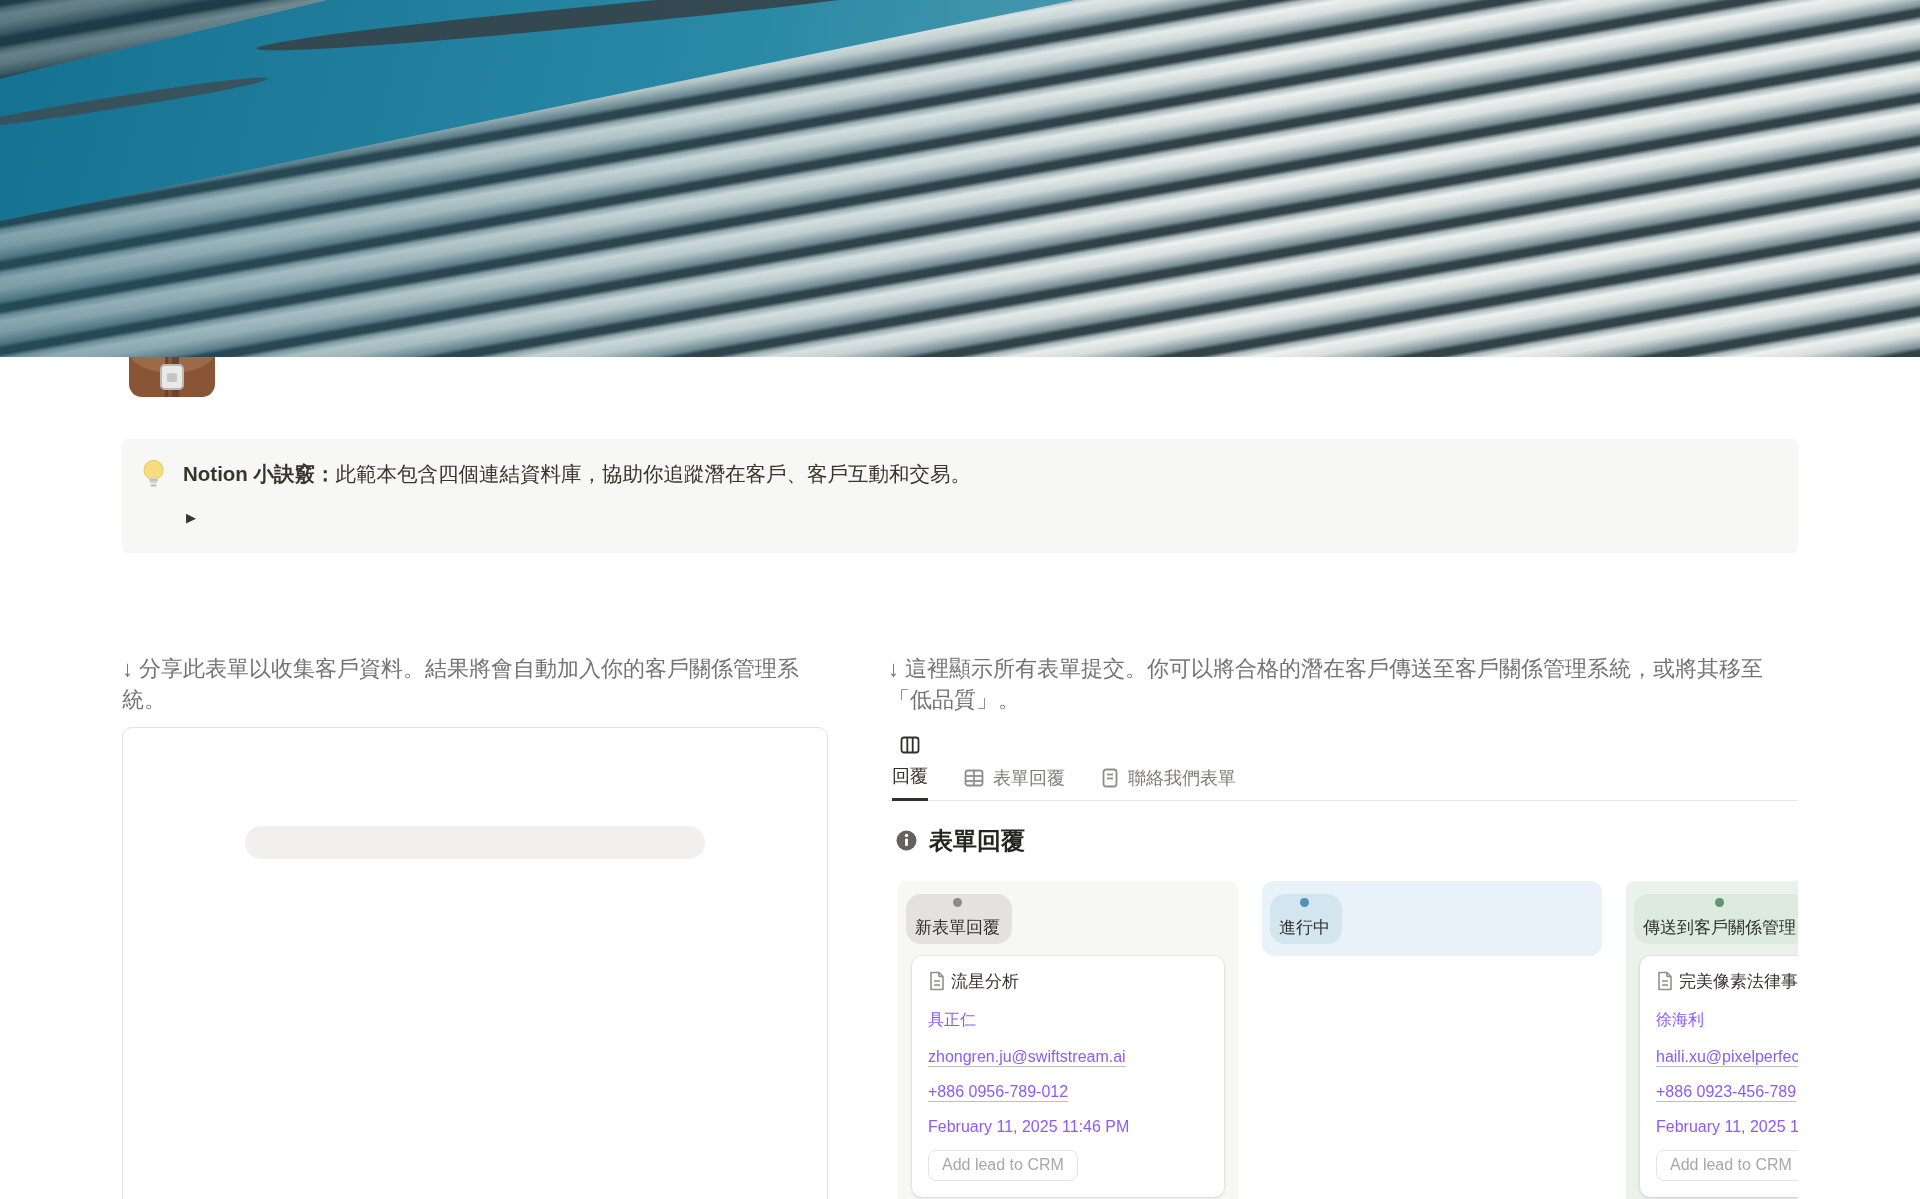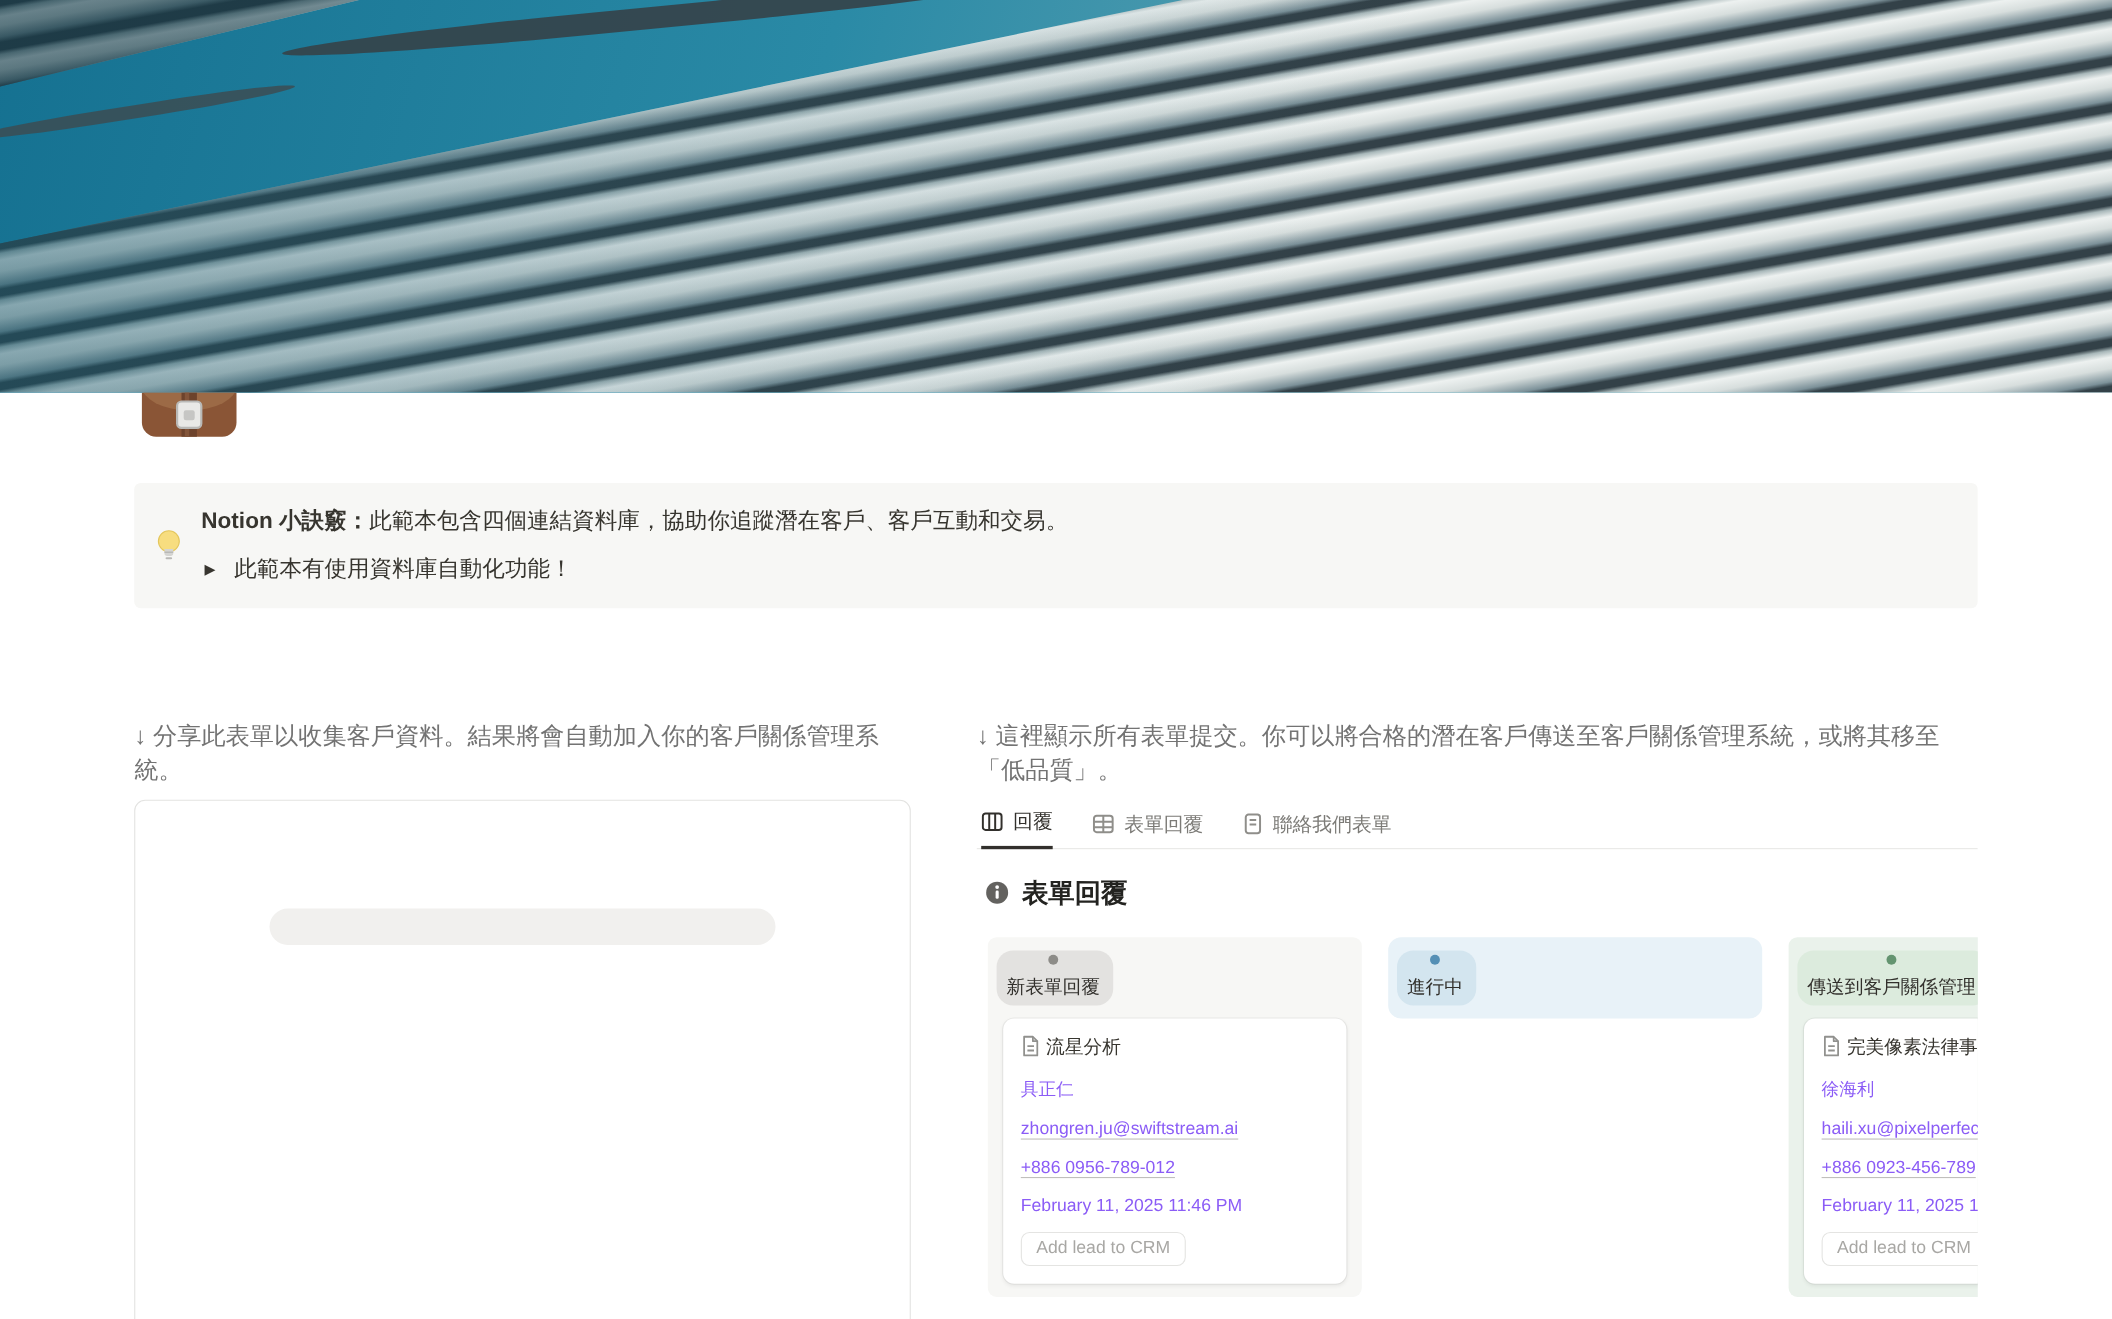--- a/index.html
+++ b/index.html
@@ -28,21 +28,21 @@
   .sky-streak2 { position: absolute; left: -30px; top: 96px; width: 300px; height: 12px;
     background: #3c4c52; border-radius: 50% / 60%; transform: rotate(-9deg); opacity: .85; }
 
   
   .content { position: relative; width: 1798px; overflow: hidden; }
   .inner { padding-left: 122px; }
 
   .page-icon { position: relative; width: 100px; height: 100px; margin-top: -50px; cursor: pointer; }
   h1.page-title { margin-top: 14px; font-size: 50px; font-weight: 700; color: #1f1e1b; letter-spacing: .5px; }
 
-  .callout { display: flex; gap: 16px; align-items: center; margin-top: 32px;
+  .callout { display: flex; gap: 16px; align-items: flex-start; margin-top: 32px;
     background: #f7f7f5; border-radius: 6px; padding: 20px 18px; width: 1676px; }
   .callout-body { font-size: 20.5px; line-height: 30px; }
   .callout-body strong { font-weight: 700; }
   .toggle-row { display: flex; align-items: center; gap: 14px; margin-top: 14px; cursor: pointer; }
   .toggle-tri { font-size: 13px; color: #37352f; width: 16px; text-align: center; }
 
   .columns { display: flex; margin-top: 64px; }
   .col-left { width: 706px; flex: 0 0 706px; }
   .col-gap { width: 60px; flex: 0 0 60px; }
   .col-right { flex: 1 1 auto; min-width: 0; overflow: visible; }
@@ -52,21 +52,21 @@
   .form-box { margin-top: 12px; width: 706px; height: 520px; background: #fff;
     border: 1px solid #e3e3e1; border-radius: 10px; }
   .skeleton-pill { width: 460px; height: 33px; border-radius: 17px; background: #f1f0ee;
     margin: 98px auto 0 auto; }
 
   
   .tabs { display: flex; align-items: flex-end; gap: 36px; margin-top: 20px;
     border-bottom: 1px solid #e8e8e6; padding-left: 4px; }
   .tab { display: flex; align-items: center; gap: 9px; font-size: 18px; color: #7c7b77;
     padding-bottom: 10px; cursor: pointer; white-space: nowrap; }
-  .tab.active { color: #32302c; font-weight: 500; border-bottom: 3px solid #32302c; margin-bottom: -1.5px; }
+  .tab.active { color: #32302c; font-weight: 500; border-bottom: 3px solid #32302c; margin-bottom: -1.5px; flex-direction: column; }
   .tab svg { display: block; }
 
   .db-title-row { display: flex; align-items: center; gap: 12px; margin-top: 24px; padding-left: 8px; }
   .db-title { font-size: 24px; font-weight: 700; color: #232320; }
 
   
   .board { display: flex; gap: 24px; width: 1068px; margin-top: 24px; margin-left: 10px; }
   .bcol { flex: 0 0 340px; width: 340px; border-radius: 8px; padding: 12px 8px; }
   .bcol.c1 { background: #f7f7f5; min-height: 315px; }
   .bcol.c2 { background: #e8f2f8; align-self: flex-start; border-radius: 12px; }
@@ -124,21 +124,20 @@
         <path d="M9.5 18 h8 v4 a2.5 2.5 0 0 1 -2.5 2.5 h-3 a2.5 2.5 0 0 1 -2.5 -2.5 z" fill="#d5d5d2"></path>
         <line x1="9.5" y1="21" x2="17.5" y2="21" stroke="#b9b9b6" stroke-width="1.4"></line>
         <path d="M11.5 26.5 h4" stroke="#b9b9b6" stroke-width="2" stroke-linecap="round"></path>
       </svg>
       <div class="callout-body">
         <div>
           <strong>Notion 小訣竅：</strong><span>此範本包含四個連結資料庫，協助你追蹤潛在客戶、客戶互動和交易。</span>
         </div>
         <div class="toggle-row">
           <span class="toggle-tri">▶</span>
-          <span>此範本有使用資料庫自動化功能！</span>
         </div>
       </div>
     </div>
 
     <div class="columns">
       <div class="col-left">
         <p class="note">↓ 分享此表單以收集客戶資料。結果將會自動加入你的客戶關係管理系統。</p>
         <div class="form-box">
           <div class="skeleton-pill"></div>
         </div>

